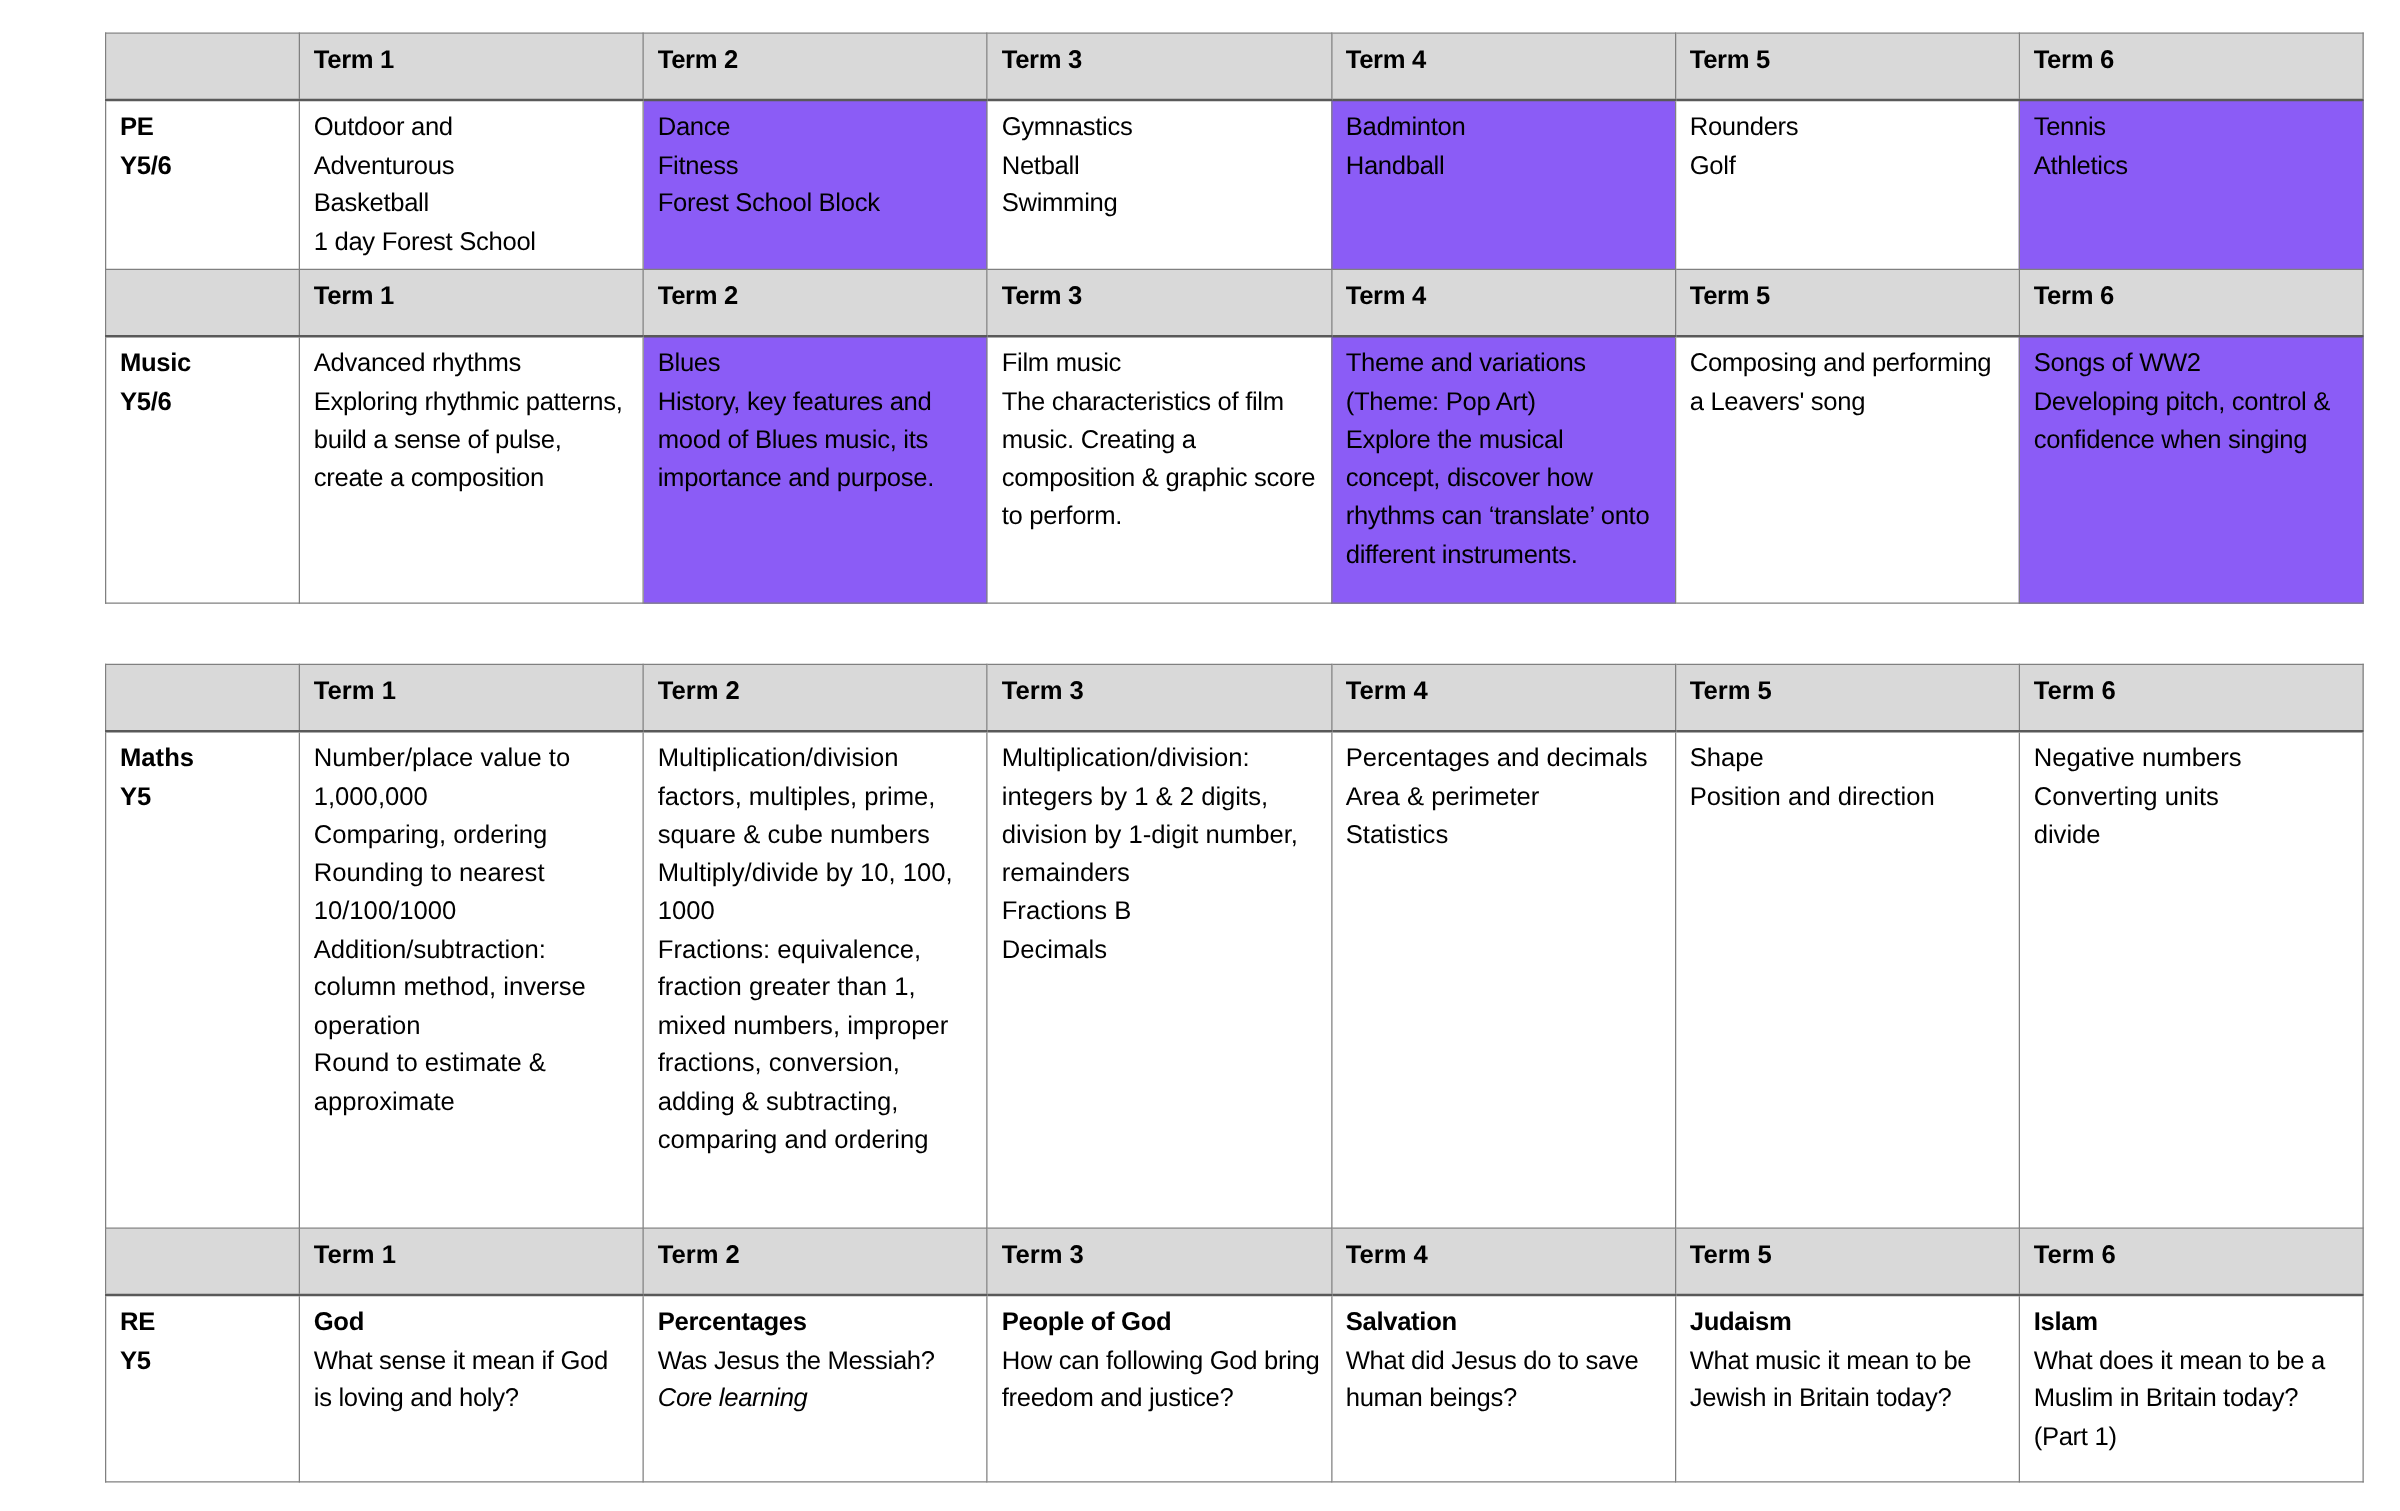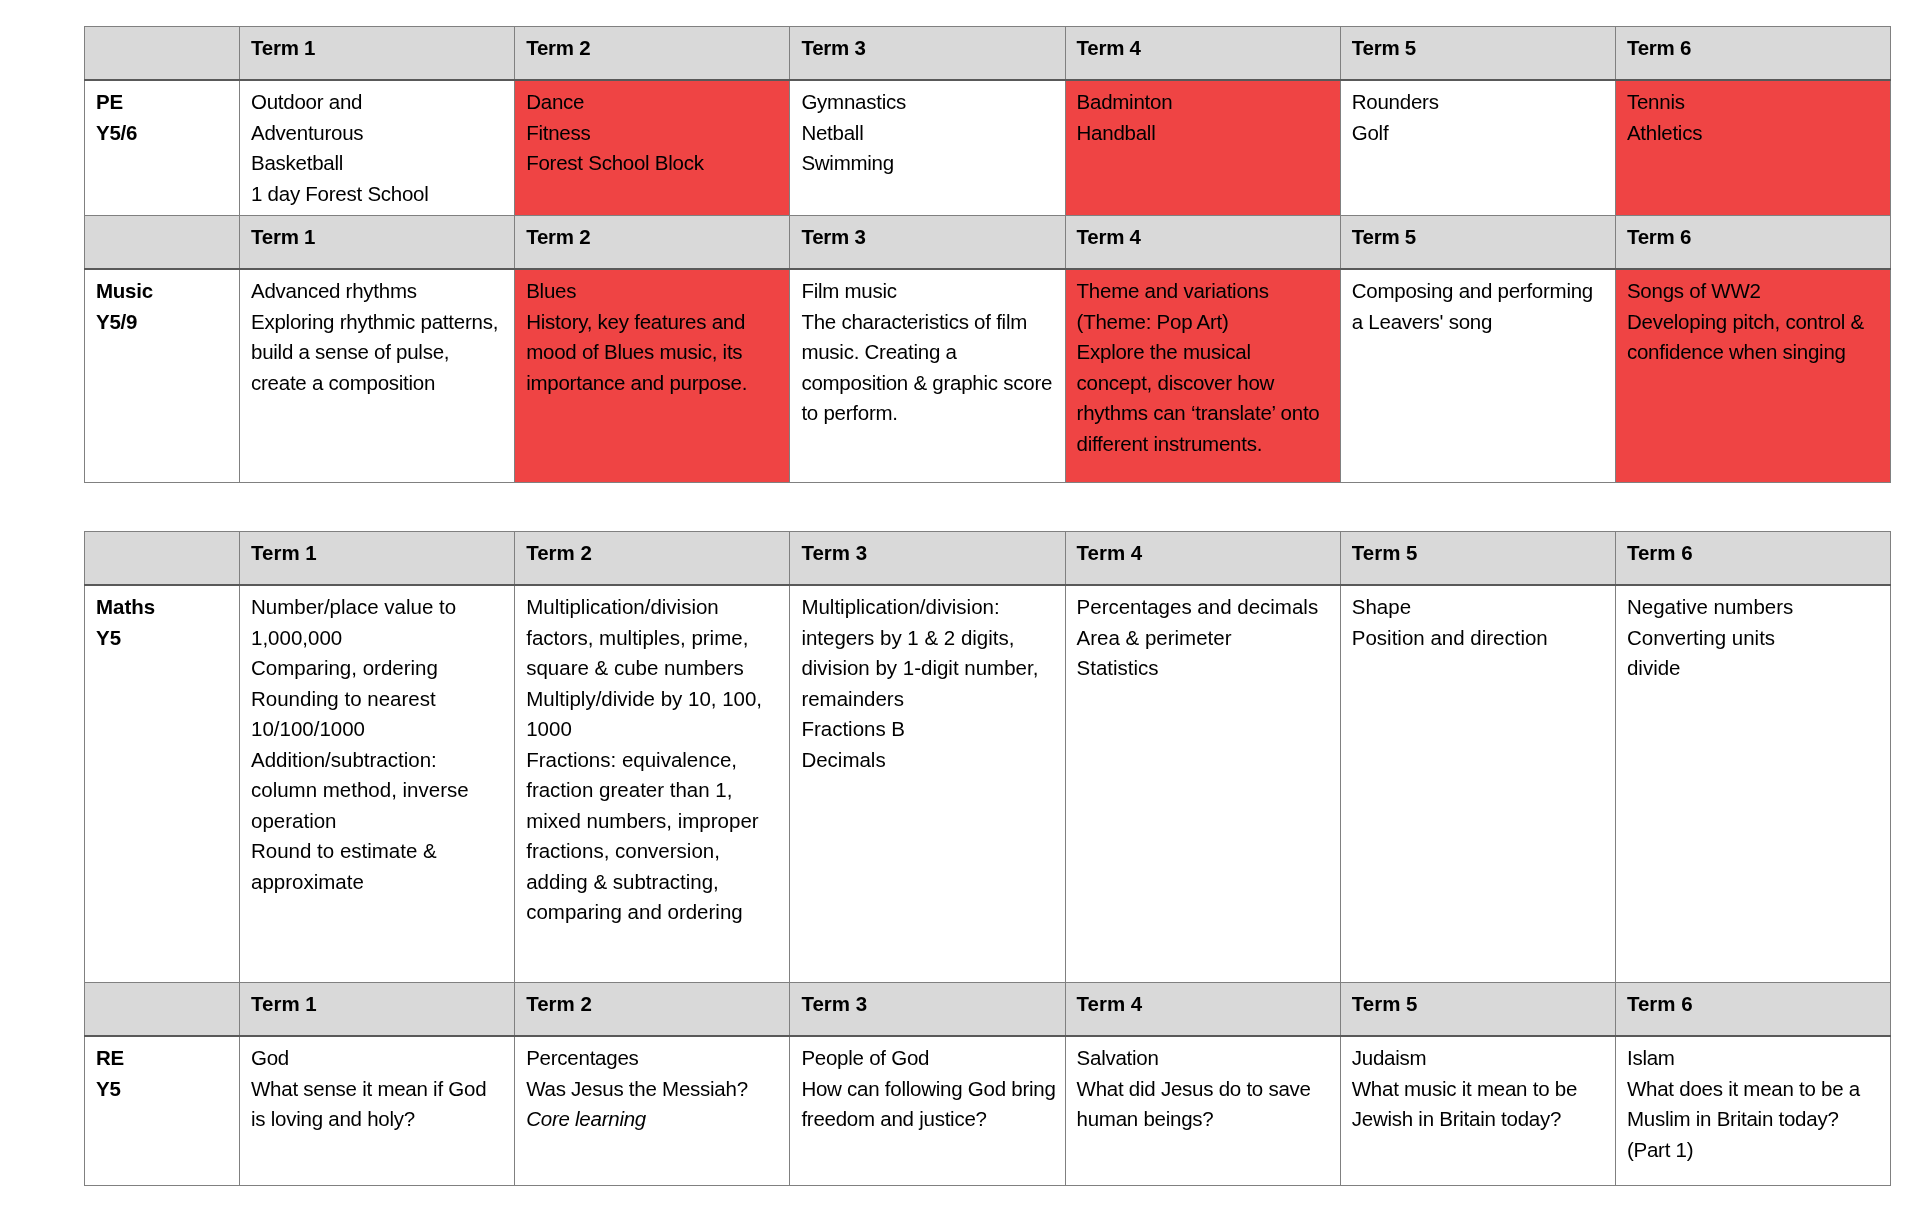--- a/index.html
+++ b/index.html
@@ -49,25 +49,25 @@
   .hdr-row > td {
     background: #d9d9d9;
     font-weight: bold;
     height: 40px;
     padding-top: 6px;
     padding-bottom: 6px;
     border-bottom: 2px solid #595959;
   }
   .hdr-row > td.blank-head { background: #d9d9d9; }
 
-  td.shaded { background: #ef4444; }
+  td.shaded { background: #8b5cf6; }
   td.subject { font-weight: bold; }
 
   .cell-lines { white-space: pre-line; }
-  .lead { font-weight: normal; display: block; }
+  .lead { font-weight: bold; display: block; }
   .italic { font-style: italic; display: block; }
 
   
   .cond td, .cond th {
     font-size: 20.5px;
     letter-spacing: -0.25px;
   }
 
   .spacer-gap { height: 48px; }
   .row-pe td       { height: 116px; }
@@ -127,21 +127,21 @@
           <td class="blank-head"></td>
           <td>Term 1</td>
           <td>Term 2</td>
           <td>Term 3</td>
           <td>Term 4</td>
           <td>Term 5</td>
           <td>Term 6</td>
         </tr>
         <tr class="row-music">
           <td class="subject cell-lines">Music
-Y5/9</td>
+Y5/6</td>
           <td class="cell-lines">Advanced rhythms
 Exploring rhythmic patterns, build a sense of pulse, create a composition</td>
           <td class="cell-lines shaded">Blues
 History, key features and mood of Blues music, its importance and purpose.</td>
           <td class="cell-lines">Film music
 The characteristics of film music. Creating a composition &amp; graphic score to perform.</td>
           <td class="cell-lines shaded">Theme and variations (Theme: Pop Art)
 Explore the musical concept, discover how rhythms can ‘translate’ onto different instruments.</td>
           <td class="cell-lines">Composing and performing a Leavers' song</td>
           <td class="cell-lines shaded">Songs of WW2

